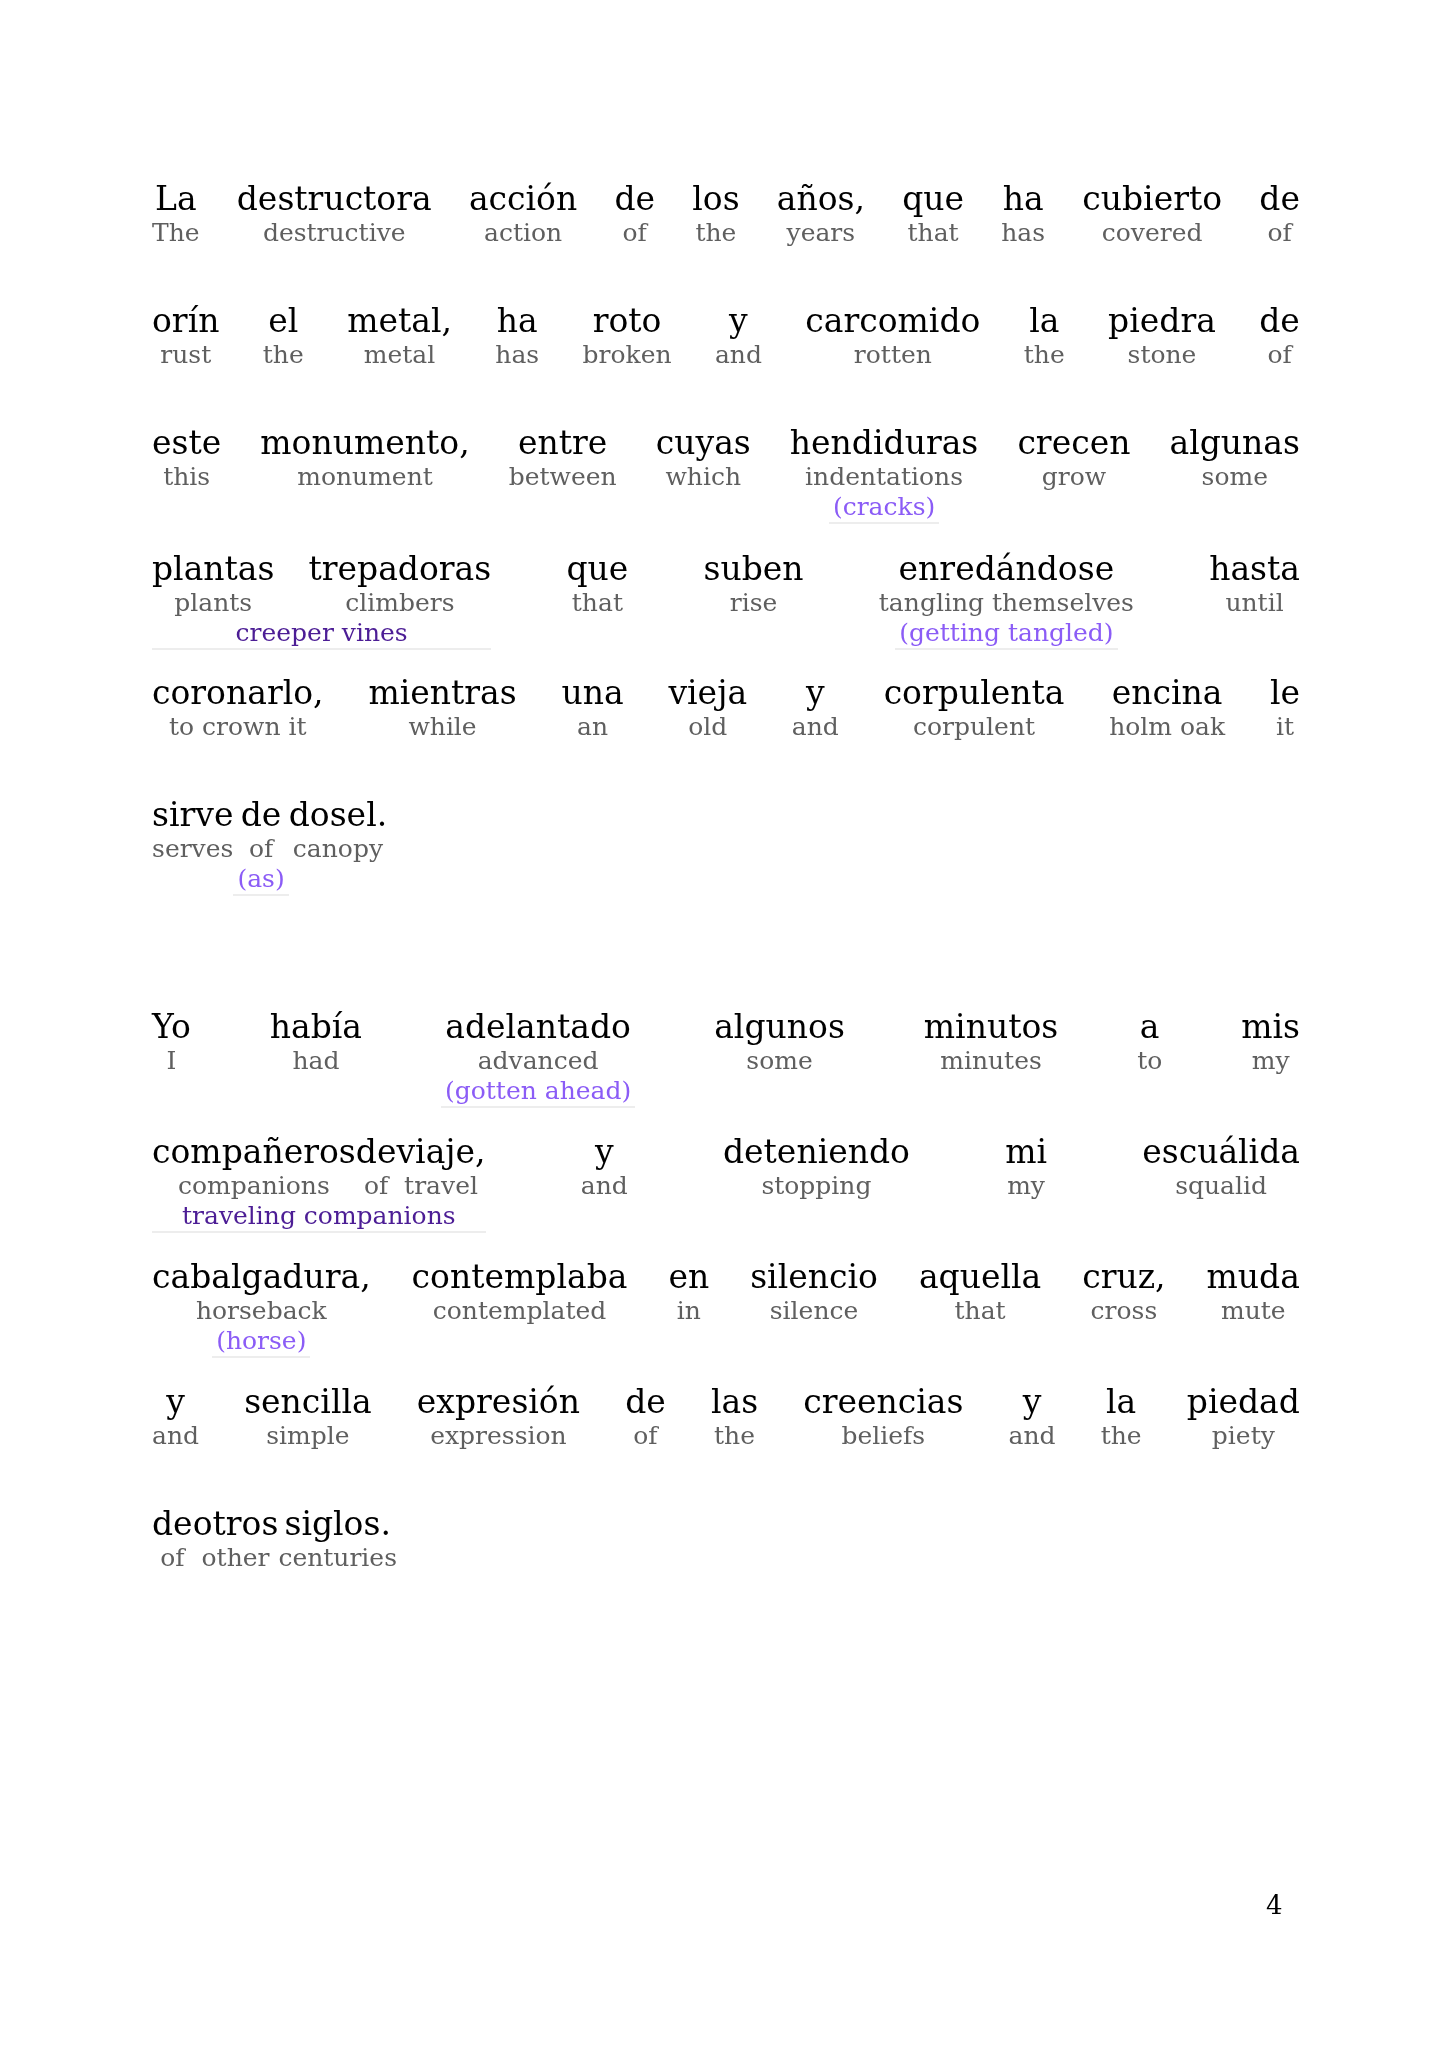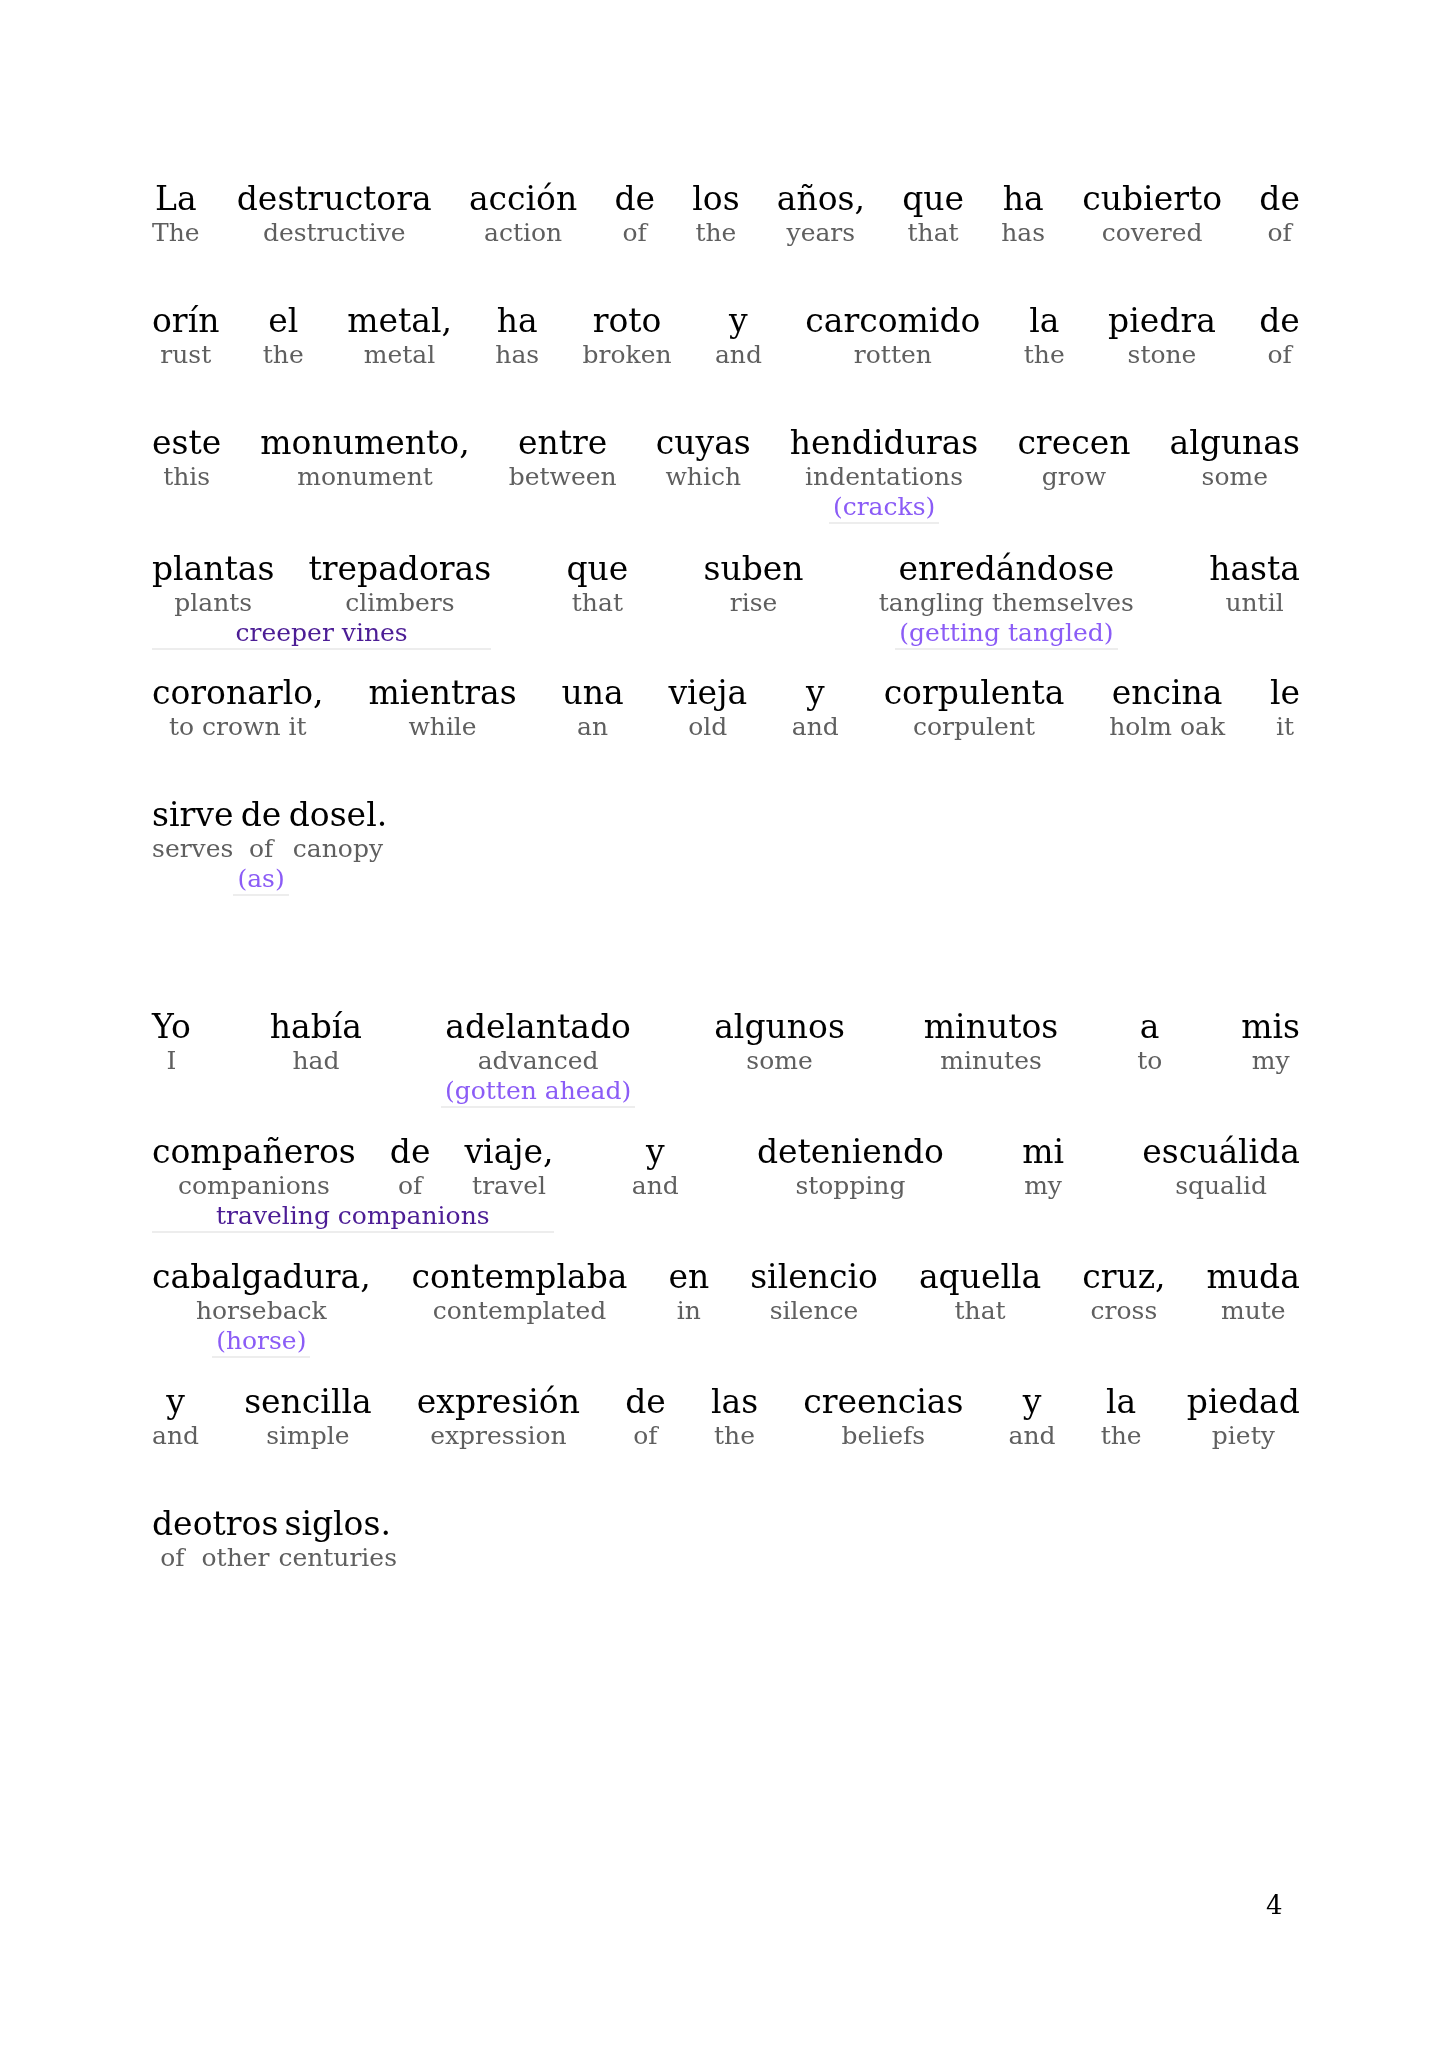--- a/index.html
+++ b/index.html
@@ -254,21 +254,21 @@
         <span class="en">to</span>
       </div>
     <div class="word">
         <span class="es">mis</span>
         <span class="en">my</span>
       </div>
   </div>
 
   <div class="line justify" style="top:1133px;">
     <div class="group">
-      <div class="group-words" style="gap:34px;">
+      <div class="group-words" style="">
         <div class="word">
             <span class="es">compañeros</span>
             <span class="en">companions</span>
           </div>
         <div class="word">
             <span class="es">de</span>
             <span class="en">of</span>
           </div>
         <div class="word">
             <span class="es">viaje,</span>

